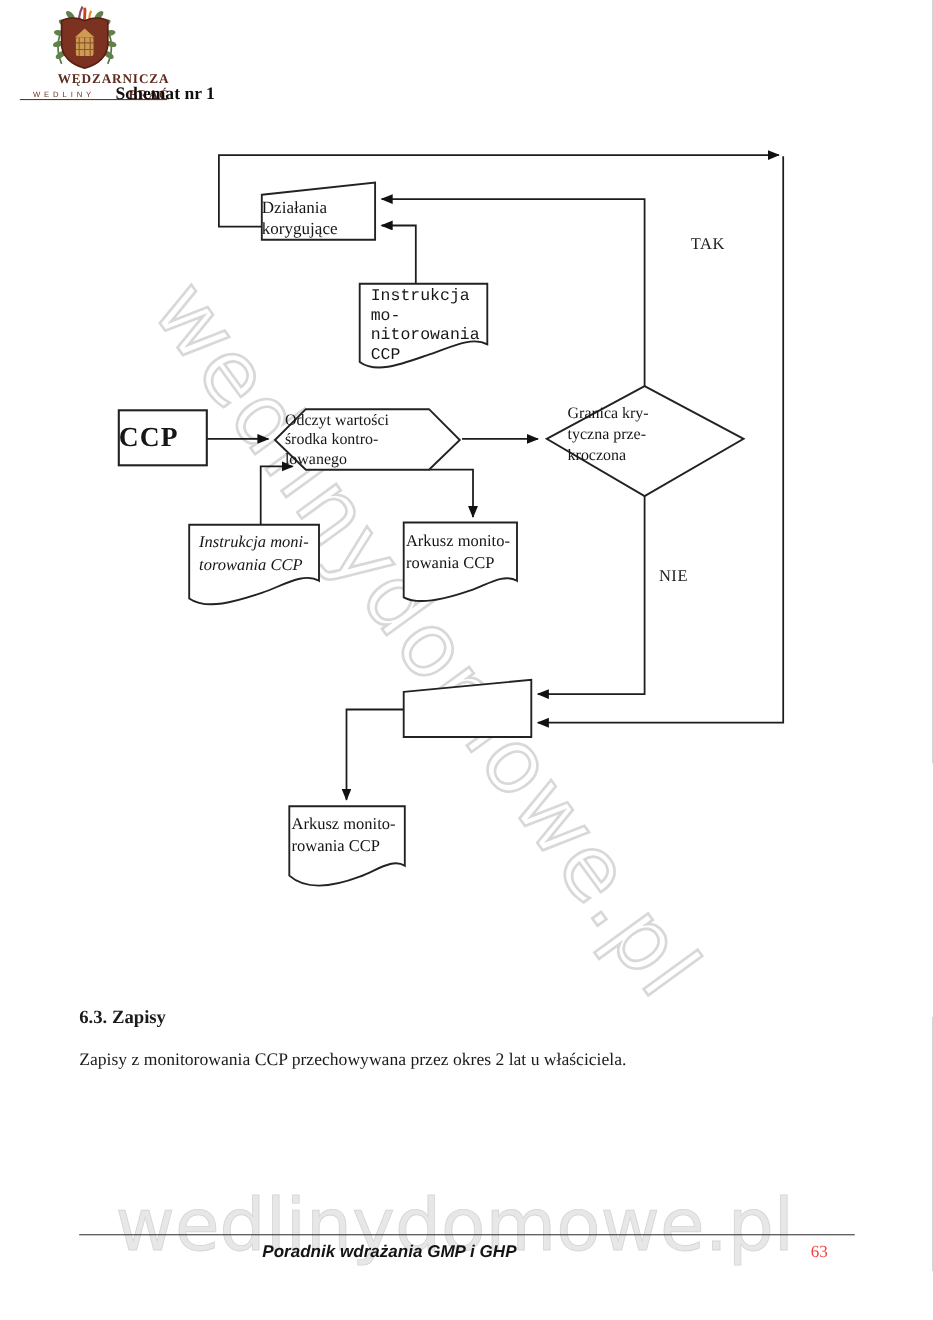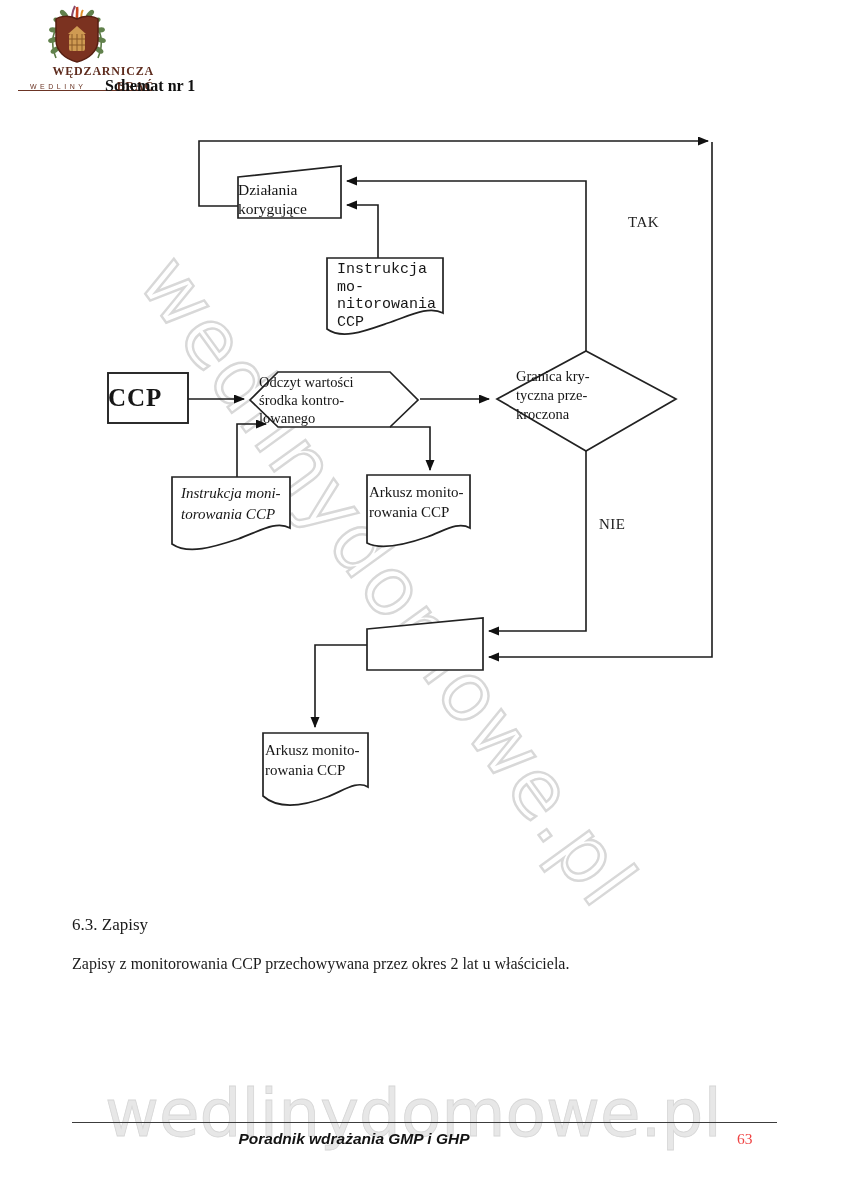--- a/index.html
+++ b/index.html
@@ -11,21 +11,21 @@
               font-size:15.5px;line-height:1.22;color:#161616;text-align:left;z-index:4;}
   .left-align{text-align:left;}
   .edge-label{position:absolute;font-size:15px;color:#222;z-index:4;letter-spacing:0.5px;}
   .brand-text{position:absolute;left:14px;top:64px;width:140px;text-align:right;
               font-size:12px;letter-spacing:0.8px;color:#5e2c1e;font-weight:bold;z-index:5;}
   .brand-rule{position:absolute;left:18px;top:90px;width:134px;height:1px;background:#6b3424;z-index:5;}
   .brand-sub{position:absolute;left:30px;top:83px;font-size:7px;letter-spacing:3.5px;
              color:#6b3424;z-index:5;font-family:"Liberation Sans",sans-serif;}
   .schema-title{position:absolute;left:72px;top:77px;font-size:16px;font-weight:bold;
                 color:#101010;z-index:6;margin-left:33px;}
-  .section-heading{position:absolute;left:72px;top:915px;font-size:17px;font-weight:normal;z-index:4;}
+  .section-heading{position:absolute;left:72px;top:915px;font-size:17px;font-weight:bold;z-index:4;}
   .section-body{position:absolute;left:72px;top:955px;font-size:16px;z-index:4;}
   .footer-rule{position:absolute;left:72px;top:1122px;width:705px;height:1px;background:#3c3c3c;z-index:6;}
   .footer-text{position:absolute;left:0px;top:1130px;width:708px;text-align:center;
                font-family:"Liberation Sans","DejaVu Sans",sans-serif;font-style:italic;font-weight:bold;
                font-size:15.5px;color:#141414;z-index:6;}
   .footer-page{position:absolute;left:737px;top:1130px;font-family:Liberation Serif, serif;
                font-size:15.5px;color:#ef4444;z-index:6;}
 </style>
 </head>
 <body>

